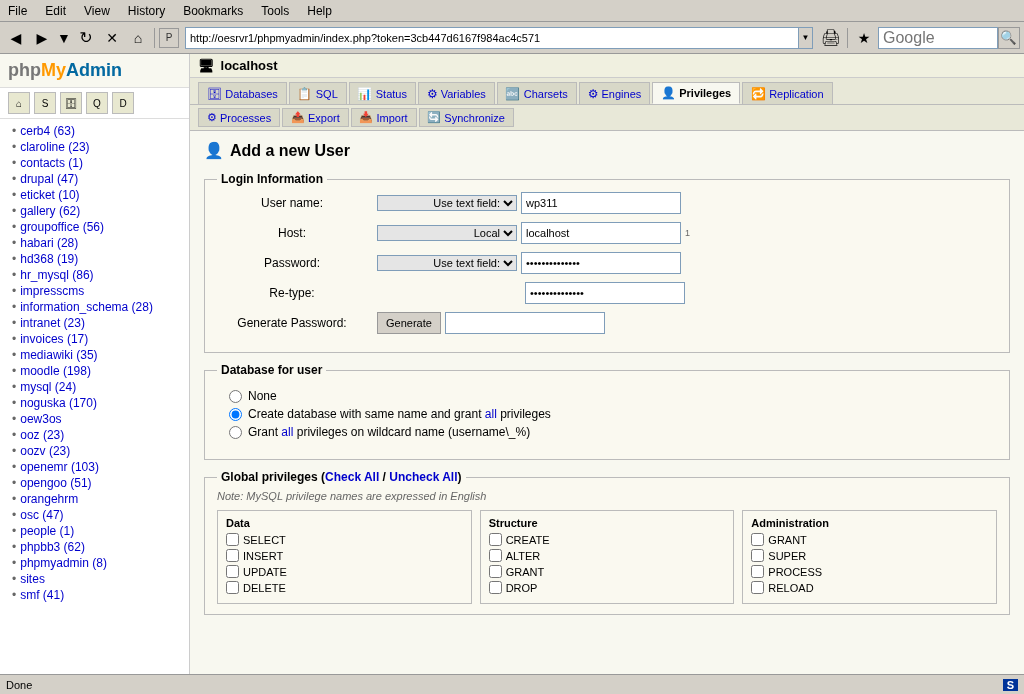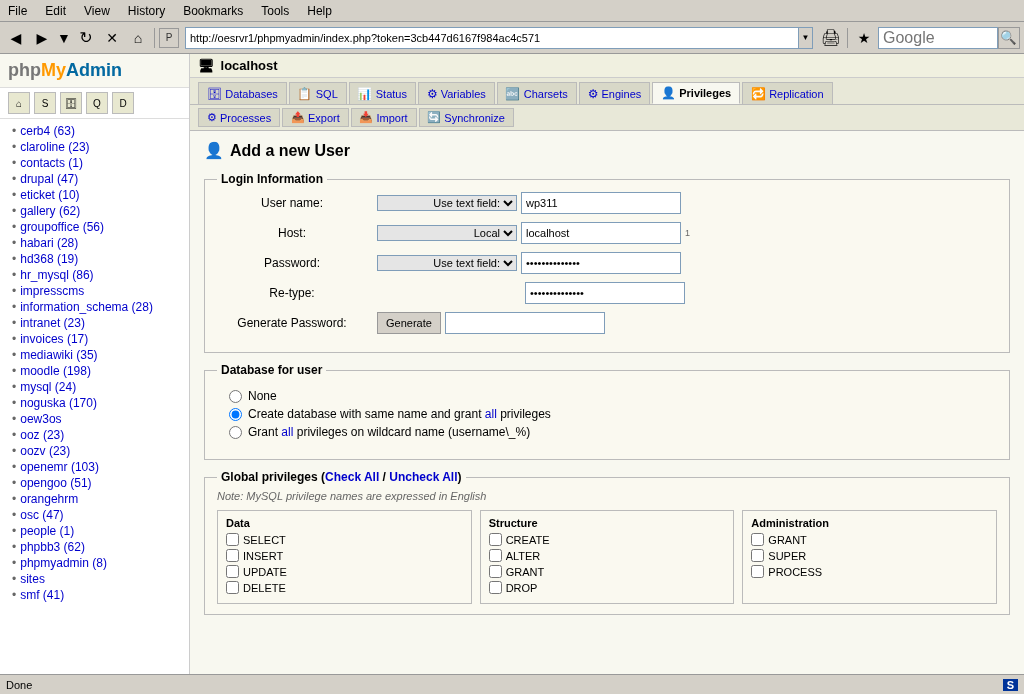--- a/index.html
+++ b/index.html
@@ -362,20 +362,24 @@
                 <span>GRANT</span>
             </div>
             <div class="priv-item">
               <input type="checkbox" style="">
                 <span>SUPER</span>
             </div>
             <div class="priv-item">
               <input type="checkbox" style="">
                 <span>PROCESS</span>
             </div>
+            <div class="priv-item">
+              <input type="checkbox" style="">
+                <span>RELOAD</span>
+            </div>
           </div>
         </div>
       </fieldset>
 
     </div>
   </div>
 </div>
 
 <div class="status-bar">
   <span>Done</span>

